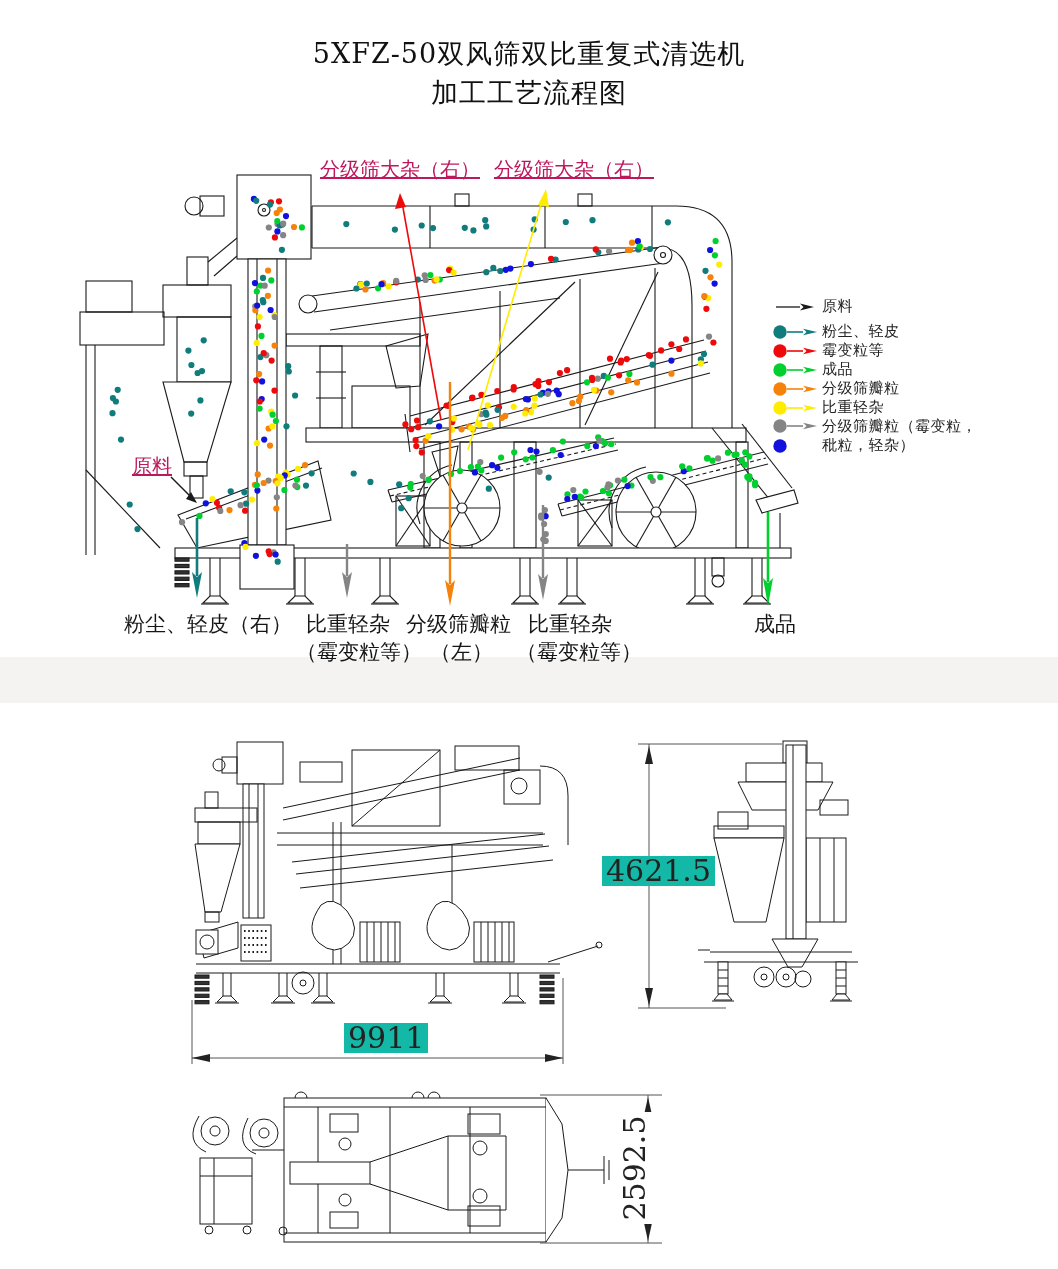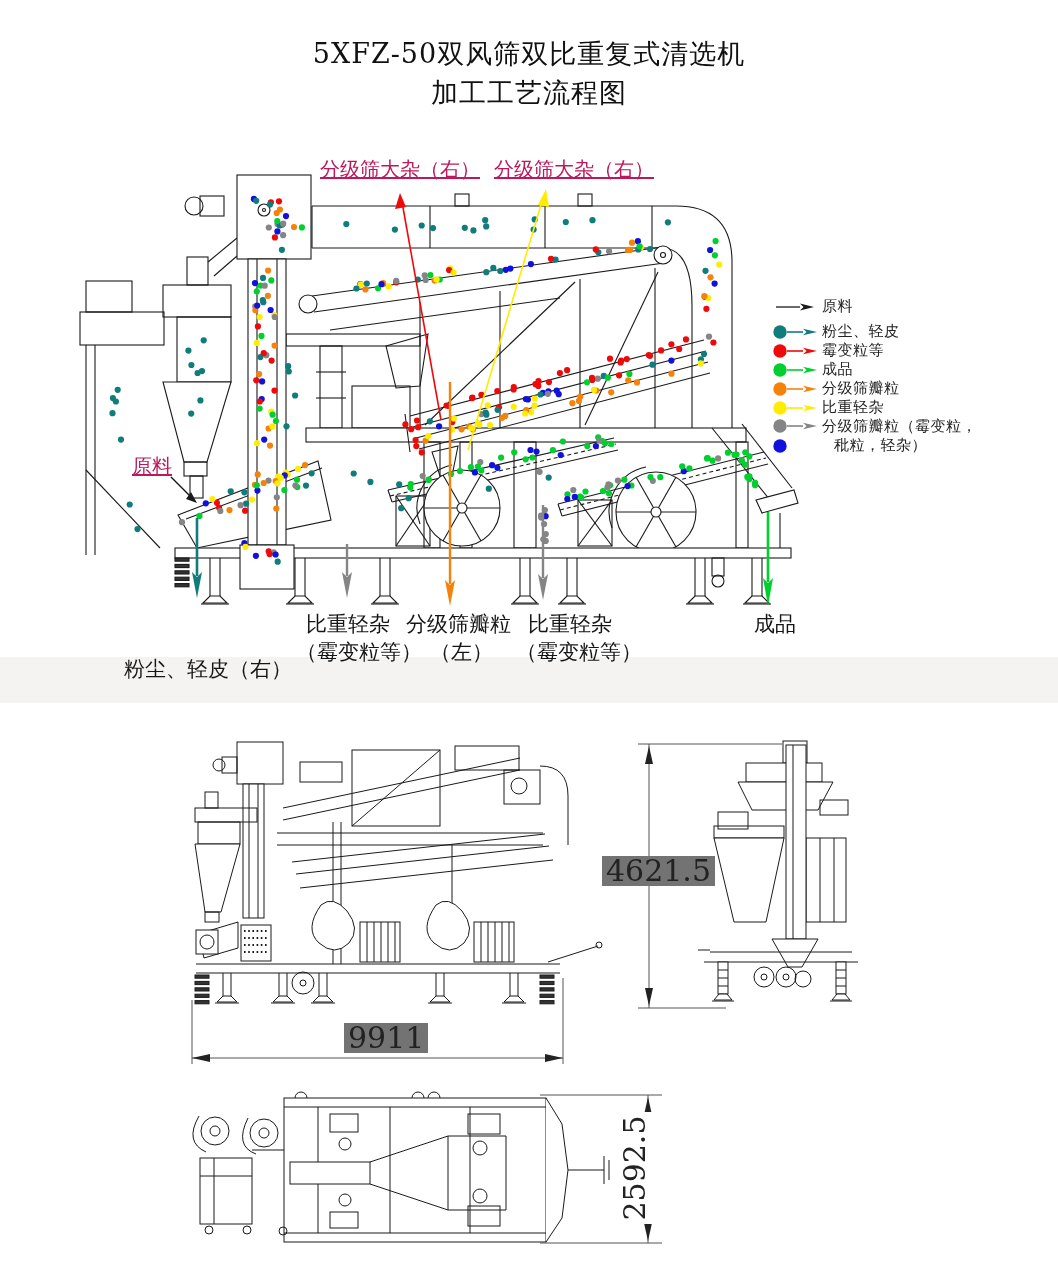--- a/index.html
+++ b/index.html
@@ -11,22 +11,22 @@
   .gray-strip { position:absolute; left:0; top:657px; width:1058px; height:46px; background:#f4f3f1; }
   svg.art { position:absolute; left:0; top:0; }
   .clabel { position:absolute; white-space:nowrap; font-size:20px; color:#be185d;text-decoration:underline; }
   .blabel { position:absolute; white-space:nowrap; font-size:21px; color:#151515; }
   .legend { position:absolute; left:772px; top:297px; }
   .legend-row { display:flex; align-items:center; height:19px; }
   .legend-row.first { margin-bottom:6px; }
   .legend-row.last { height:40px; align-items:flex-start; }
   .lmark { flex:0 0 50px; }
   .ltext { font-size:15px; letter-spacing:0.5px; color:#222; line-height:19px; }
-  .ltext2 { font-size:15px; letter-spacing:0.5px; color:#222; line-height:19px;margin-left:12px; }
-  .dimnum { position:absolute; font-size:30px; color:#222; background:#737373; padding:0 4px;
+  .ltext2 { font-size:15px; letter-spacing:0.5px; color:#222; line-height:19px; }
+  .dimnum { position:absolute; font-size:30px; color:#222; background:#14b8a6; padding:0 4px;
             line-height:1; white-space:nowrap; }
   .dimrot { position:absolute; left:570px; top:1153px; width:130px; text-align:center;
             transform:rotate(-90deg); background:transparent; }
   .dimrot span { background:#fff; padding:2px 4px; }
 </style>
 </head>
 <body>
 
 <div class="page">
 
@@ -755,21 +755,21 @@
         <polygon points="648,1097 644,1115 652,1115" fill="#222" stroke="none"></polygon>
         <polygon points="648,1241 644,1223 652,1223" fill="#222" stroke="none"></polygon>
       </g>
     </g>
   </svg>
 
   <div class="clabel" style="left:320px;top:156px;">分级筛大杂（右）</div>
   <div class="clabel" style="left:494px;top:156px;">分级筛大杂（右）</div>
   <div class="clabel" style="left:132px;top:453px;">原料</div>
 
-  <div class="blabel" style="left:124px;top:610px;margin-top:45px;">粉尘、轻皮（右）</div>
+  <div class="blabel" style="left:124px;top:610px;">粉尘、轻皮（右）</div>
   <div class="blabel" style="left:306px;top:610px;">比重轻杂</div>
   <div class="blabel" style="left:296px;top:638px;">（霉变粒等）</div>
   <div class="blabel" style="left:406px;top:610px;">分级筛瓣粒</div>
   <div class="blabel" style="left:430px;top:638px;">（左）</div>
   <div class="blabel" style="left:528px;top:610px;">比重轻杂</div>
   <div class="blabel" style="left:516px;top:638px;">（霉变粒等）</div>
   <div class="blabel" style="left:754px;top:610px;">成品</div>
 
   <div class="legend">
     <div class="legend-row first">

